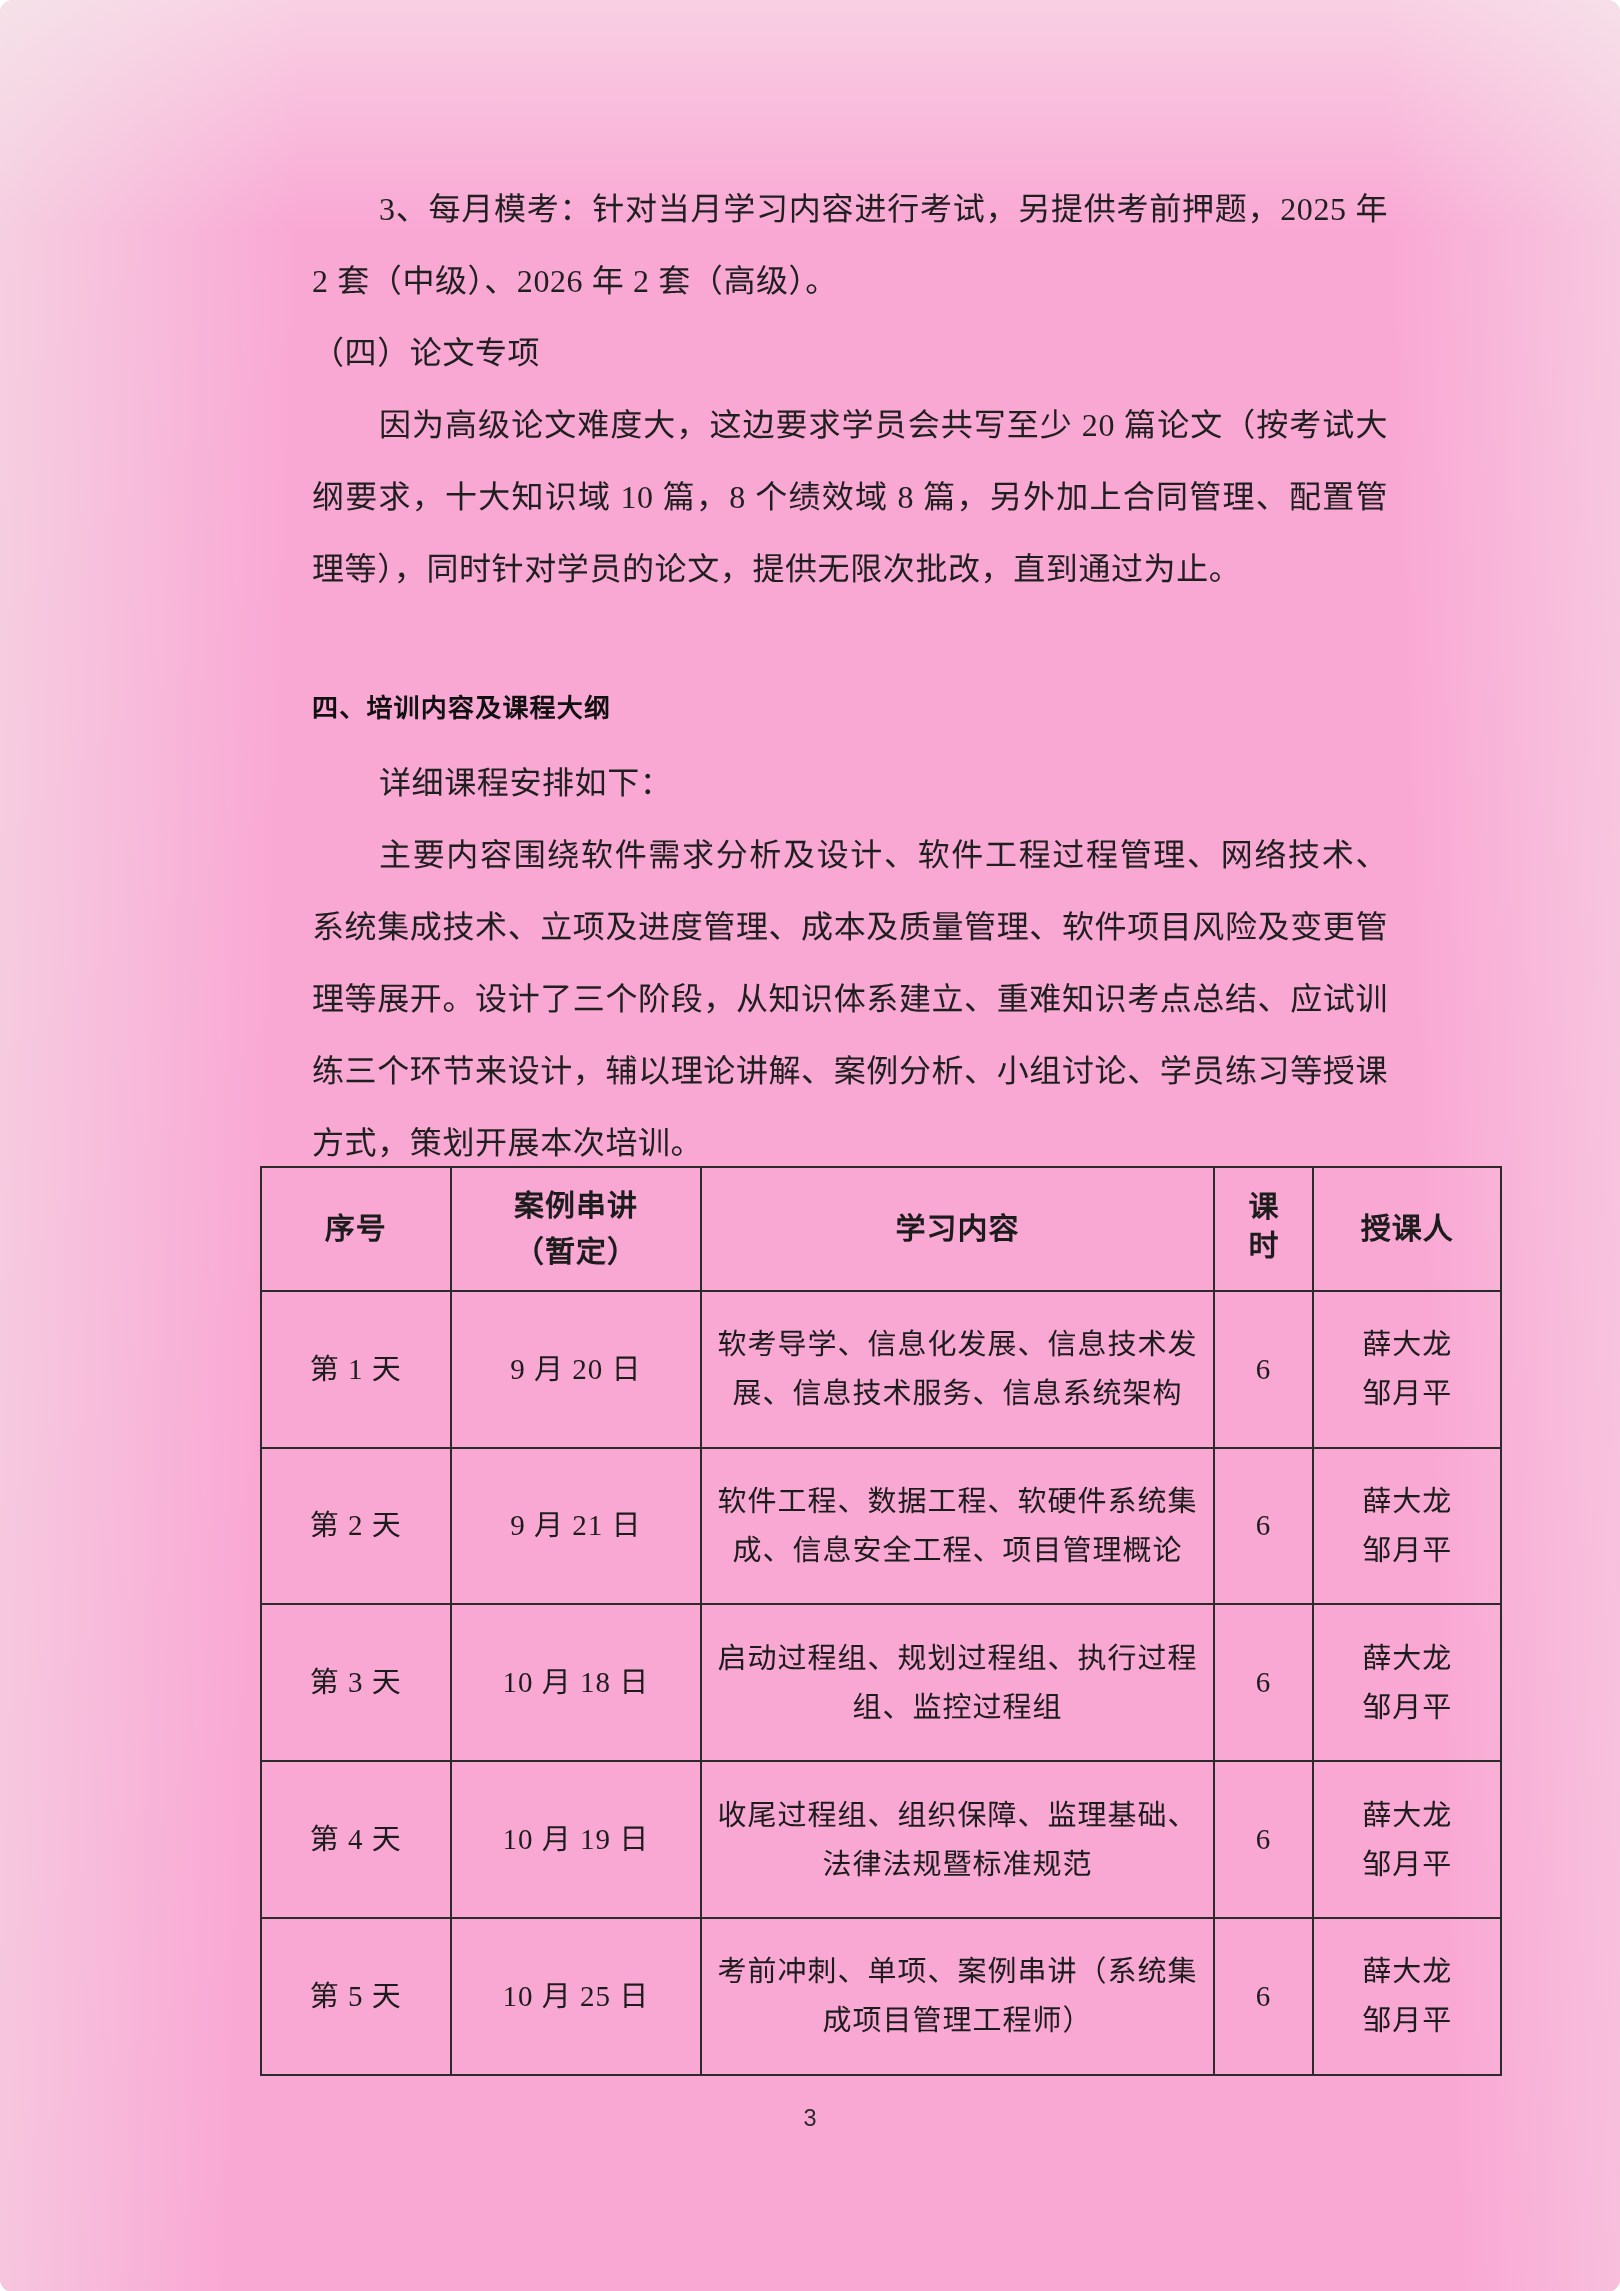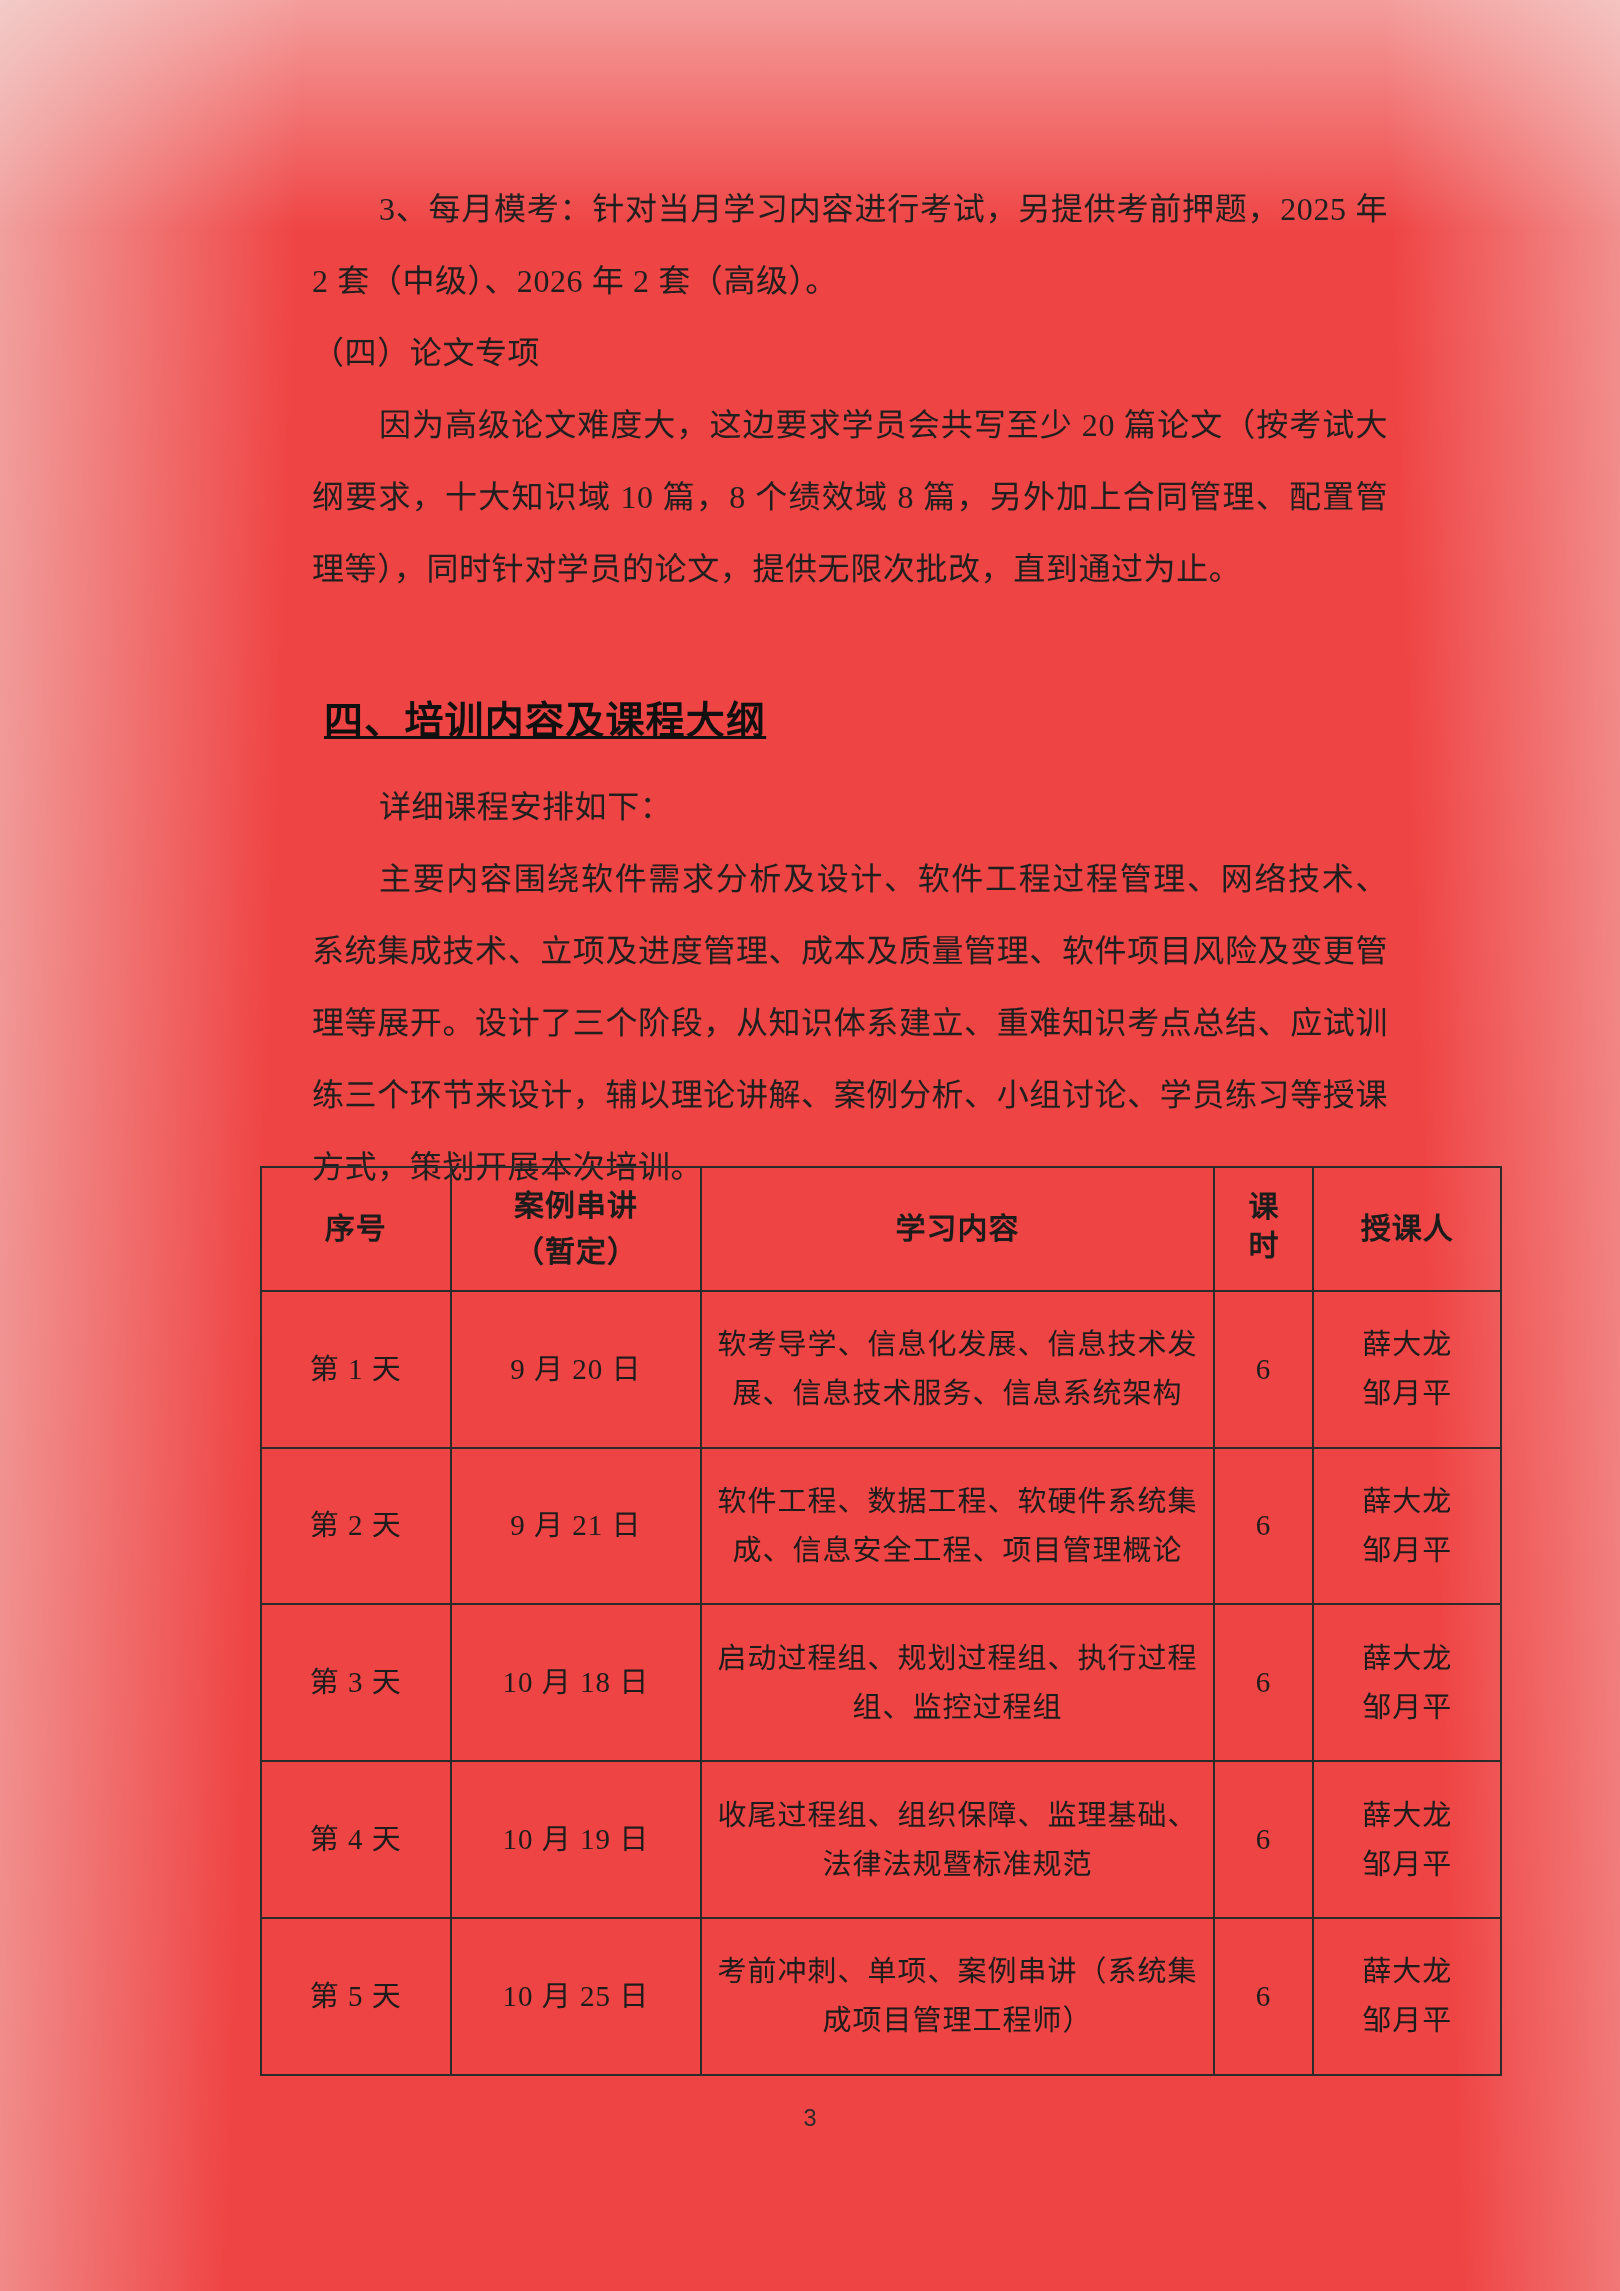--- a/index.html
+++ b/index.html
@@ -11,23 +11,24 @@
   body {
     font-family: "Liberation Serif", "DejaVu Serif", serif;
     color: #1b1b1b;
   }
 
   .page {
     position: relative;
     width: 1620px;
     height: 2292px;
     margin: 0 auto;
-    background: #ef4444;
+    background: #f9a8d4;
     overflow: hidden;
     box-sizing: border-box;
+    border-radius: 13px;
   }
 
   
   .scan-tint {
     position: absolute;
     inset: 0;
     background:
       linear-gradient(92deg, rgba(242,240,236,0.55) 0%, rgba(255,255,255,0) 18%),
       linear-gradient(268deg, rgba(244,242,238,0.45) 0%, rgba(255,255,255,0) 14%),
       linear-gradient(180deg, rgba(248,247,243,0.5) 0%, rgba(255,255,255,0) 10%);
@@ -50,28 +51,27 @@
     text-justify: inter-ideograph;
     letter-spacing: 0.6px;
     color: #1f1f1f;
   }
   p.indent2 { text-indent: 67px; }
 
   .gap-sm { height: 7.8px; }
   .gap-lg { height: 73px; }
 
   h2.section-heading {
-    margin: 12px;
-    font-size: 39px;
+    margin: 0;
+    font-size: 26px;
     line-height: 61px;
     font-weight: bold;
     font-family: "Liberation Sans", "DejaVu Sans", sans-serif;
     letter-spacing: 1.2px;
     color: #101010;
-    text-decoration: underline;
   }
 
   
   .table-wrap {
     position: absolute;
     left: 260px;
     top: 1166px;
     width: 1152px;
   }
 

